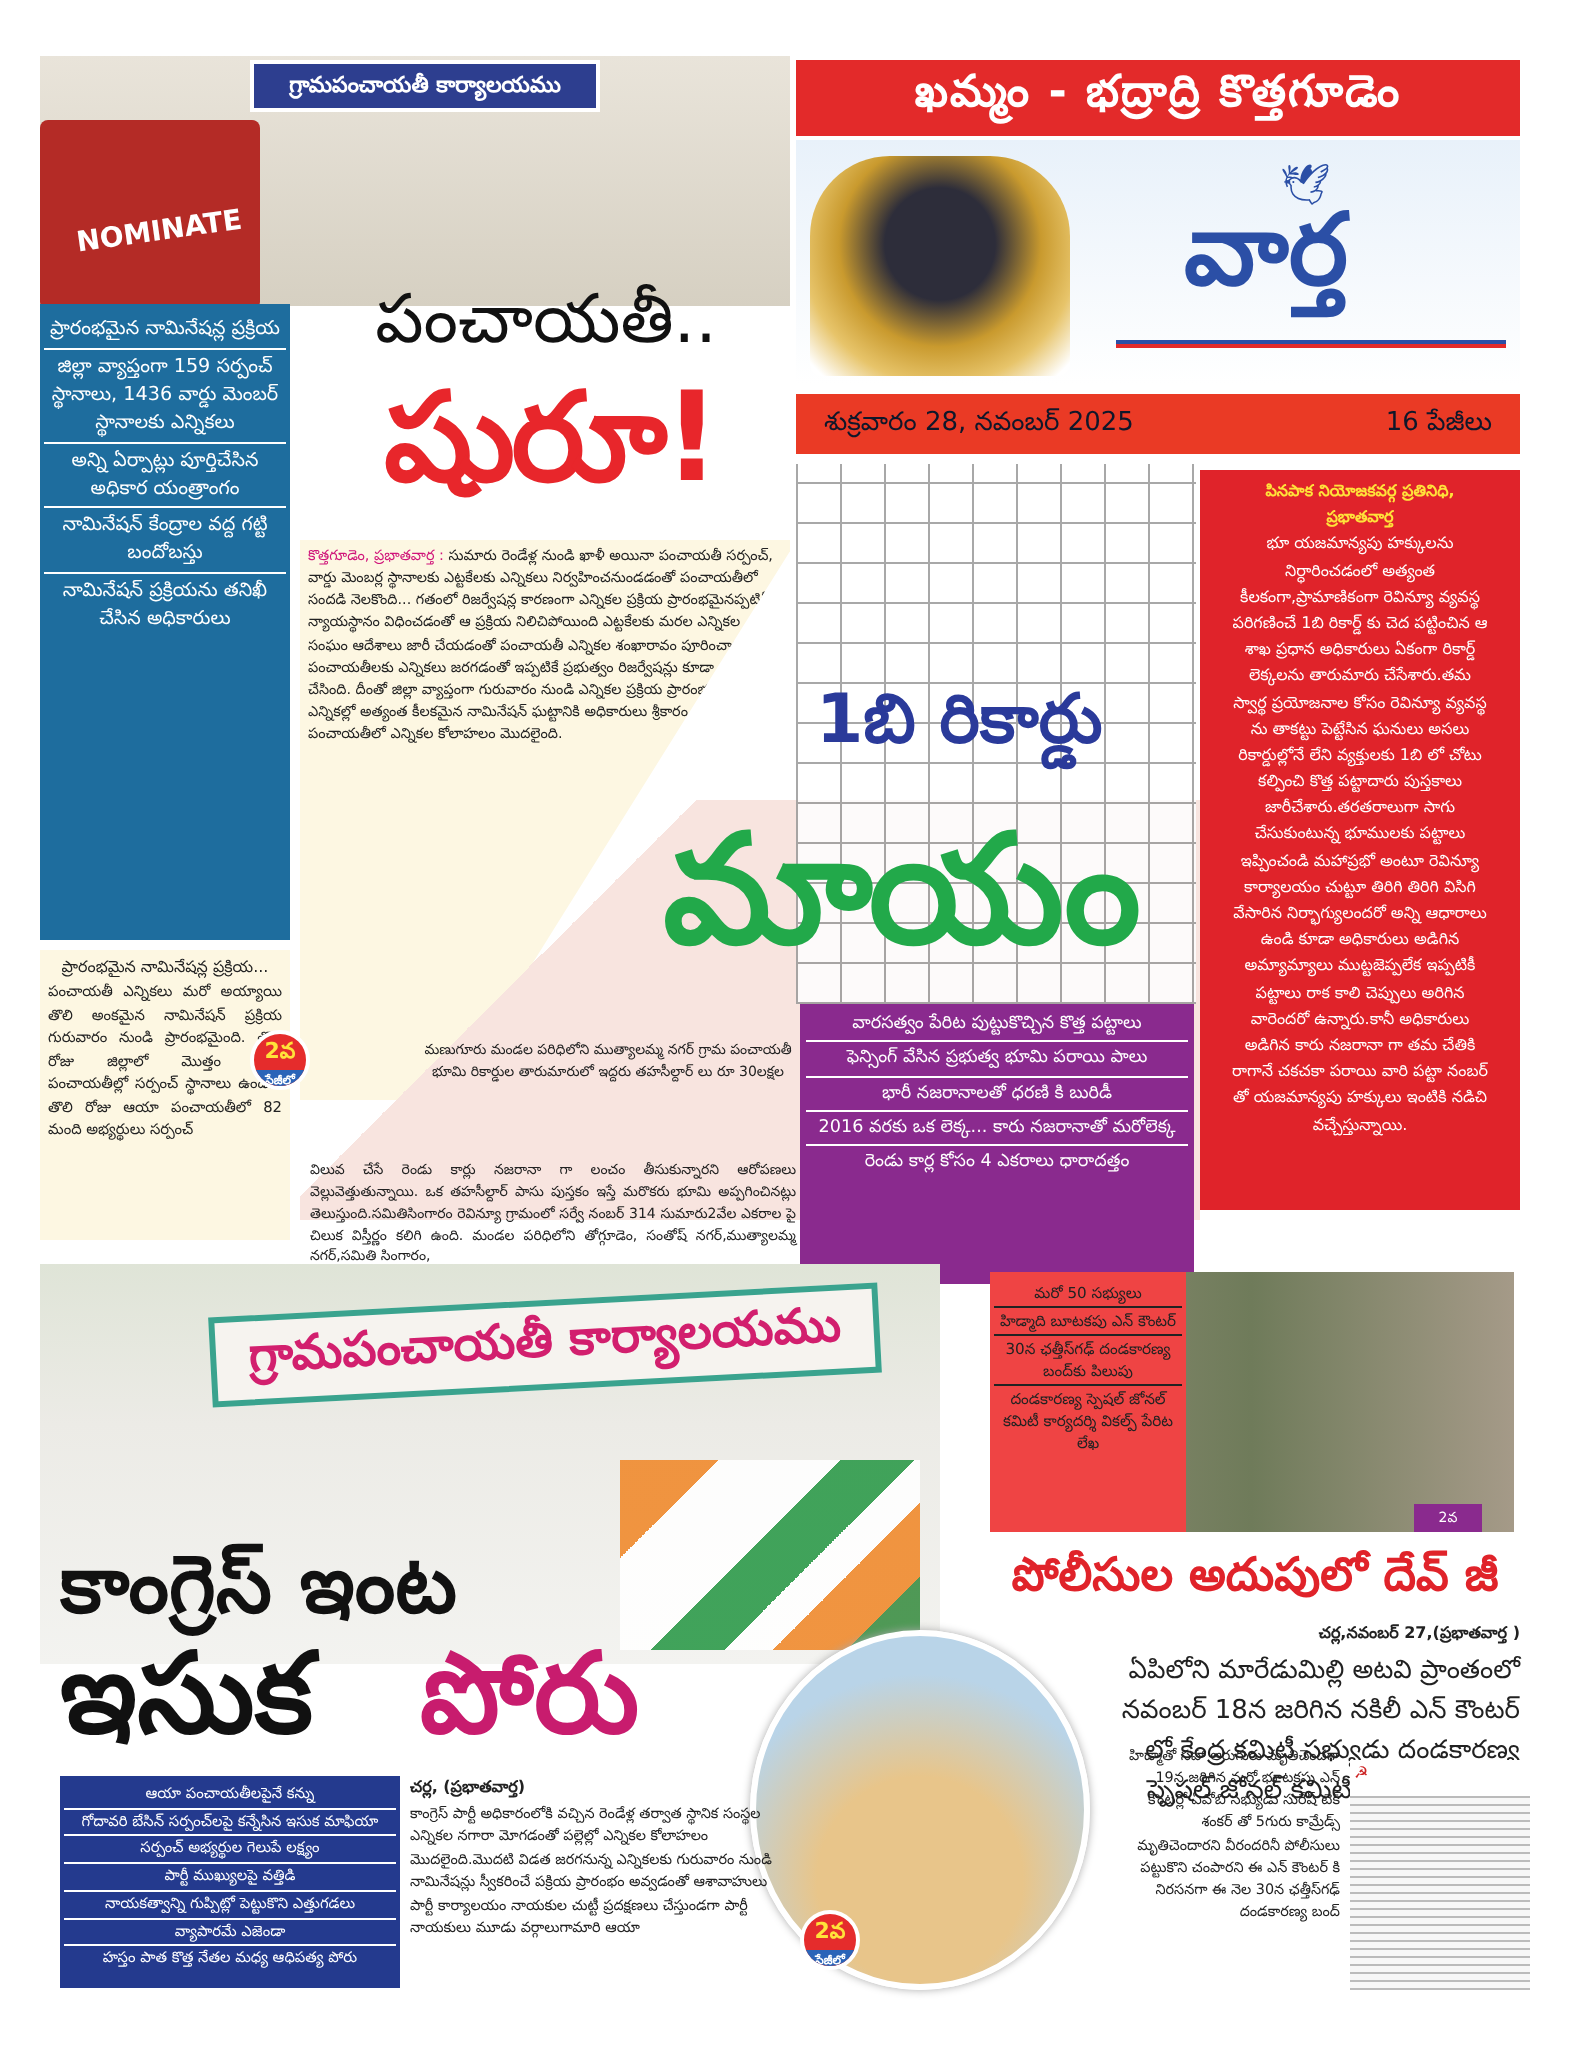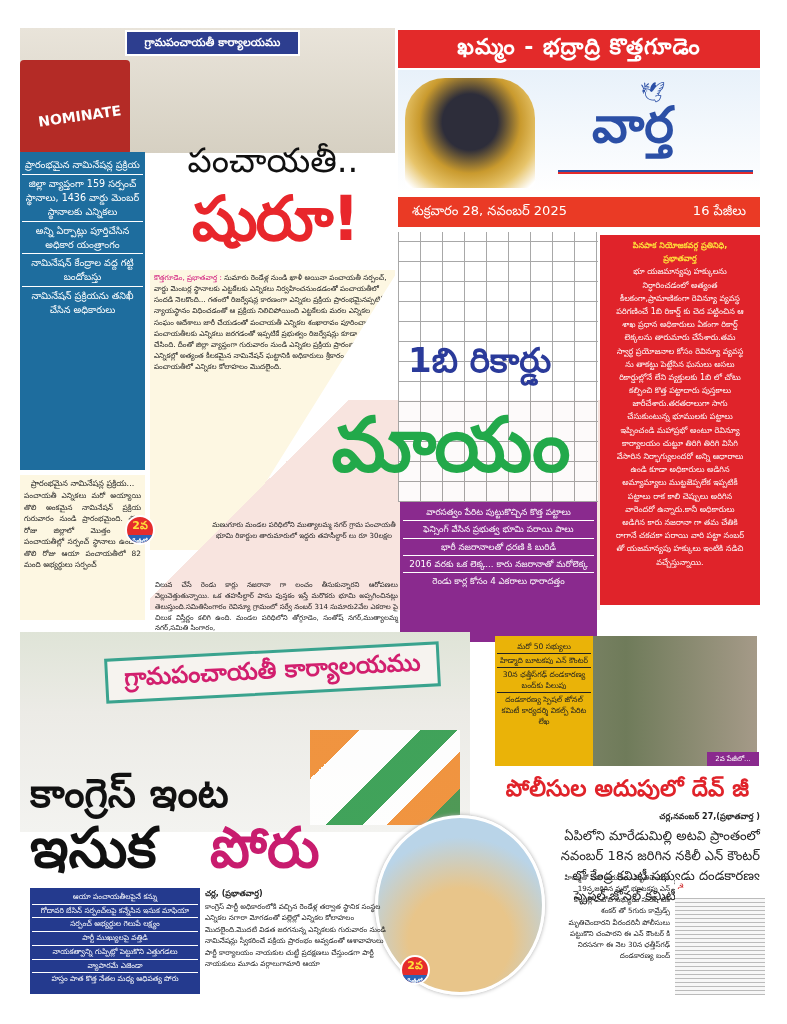--- a/index.html
+++ b/index.html
@@ -5,21 +5,21 @@
 *{box-sizing:border-box;margin:0;padding:0}
 body{width:787px;height:1024px;background:#fff;position:relative;overflow:hidden;font-family:"DejaVu Sans",sans-serif;color:#222}
 .abs{position:absolute}
 
 .mast-top{left:398px;top:30px;width:362px;height:38px;background:#e32a2a;color:#fff;font-weight:bold;font-size:22px;display:flex;align-items:center;justify-content:center;letter-spacing:1px}
 .mast-mid{left:398px;top:70px;width:362px;height:122px;background:linear-gradient(180deg,#e8f1fa,#fff)}
 .deity{left:405px;top:78px;width:130px;height:110px;background:radial-gradient(ellipse at 50% 40%,#2d2d3a 30%,#c99a2e 55%,#e7c46a 75%,#fff 95%);border-radius:40px 40px 6px 6px}
 .logo{left:533px;top:80px;width:200px;height:90px;color:#2b4fa6;font-size:50px;font-weight:bold;text-align:center;line-height:90px;font-family:"DejaVu Sans",sans-serif}
 .logo-line{left:558px;top:170px;width:195px;height:4px;background:#2b4fa6;border-bottom:2px solid #e32a2a}
 .bird{left:640px;top:80px;color:#2b4fa6;font-size:20px}
-.datebar{left:398px;top:197px;width:362px;height:30px;background:#ea3a25;color:#ffffff;font-size:13px;display:flex;align-items:center;justify-content:space-between;padding:0 14px}
+.datebar{left:398px;top:197px;width:362px;height:30px;background:#ea3a25;color:#0f172a;font-size:13px;display:flex;align-items:center;justify-content:space-between;padding:0 14px}
 
 .photo1{left:20px;top:28px;width:375px;height:125px;background:linear-gradient(180deg,#e9e4da,#d6d0c2);overflow:hidden}
 .sign1{left:125px;top:30px;width:175px;height:26px;background:#2d3e8f;color:#fff;font-size:11px;font-weight:bold;display:flex;align-items:center;justify-content:center;border:2px solid #fff}
 .ballot{left:20px;top:60px;width:110px;height:95px;background:#b42b26;border-radius:4px}
 .nominate{left:38px;top:108px;color:#fff;font-weight:bold;font-size:14px;transform:rotate(-8deg)}
 .bluebox{left:20px;top:152px;width:125px;height:318px;background:#1e6d9e;color:#fff;font-size:9.6px;text-align:center;padding:4px 2px;line-height:1.45}
 .bluebox .item{padding:2px 0;border-bottom:1px solid #fff}
 .bluebox .item:last-child{border-bottom:none}
 .head-pan{left:148px;top:140px;width:250px;font-size:34px;font-weight:normal;color:#111;text-align:center}
 .head-shuru{left:150px;top:182px;width:250px;font-size:62px;font-weight:bold;color:#e8262b;text-align:center;letter-spacing:-2px}
@@ -49,24 +49,24 @@
 .head-isuka{left:30px;top:815px;font-size:56px;font-weight:bold;color:#111}
 .head-poru{left:210px;top:815px;font-size:56px;font-weight:bold;color:#c81c6e}
 .circle{left:375px;top:815px;width:170px;height:180px;border-radius:50%;background:radial-gradient(circle at 50% 70%,#e8c58a 35%,#b9d4e8 70%);border:3px solid #fff;box-shadow:0 0 4px #aaa}
 .navybox{left:30px;top:888px;width:170px;height:106px;background:#243a8e;color:#fff;font-size:7.4px;text-align:center;padding:3px 2px;line-height:1.45}
 .navybox .item{padding:1px 0;border-bottom:1px solid #fff}
 .navybox .item:last-child{border-bottom:none}
 .story3{left:205px;top:888px;width:190px;font-size:7.2px;line-height:1.6}
 .story3 .dl{font-weight:bold;font-size:8px}
 
 .photo3{left:495px;top:636px;width:262px;height:130px;background:linear-gradient(90deg,#8f8f76,#6f7b5a,#a59a88)}
-.yellowbox{left:495px;top:636px;width:98px;height:130px;background:#eab308;font-size:7.6px;text-align:center;padding:4px 2px;line-height:1.45;color:#222}
+.yellowbox{left:495px;top:636px;width:98px;height:130px;background:#ef4444;font-size:7.6px;text-align:center;padding:4px 2px;line-height:1.45;color:#222}
 .yellowbox .item{padding:1px 0;border-bottom:1px solid #222}
 .yellowbox .item:last-child{border-bottom:none}
-.tag2{left:707px;top:752px;width:52px;height:14px;background:#8a2a8e;color:#fff;font-size:7px;text-align:center;line-height:14px}
+.tag2{left:707px;top:752px;width:34px;height:14px;background:#8a2a8e;color:#fff;font-size:7px;text-align:center;line-height:14px}
 .head-police{left:495px;top:775px;width:265px;font-size:23px;font-weight:bold;color:#e0232a;text-align:center}
 .story4a{left:590px;top:812px;width:170px;font-size:8px;text-align:right;font-weight:bold}
 .story4{left:555px;top:826px;width:205px;font-size:13px;line-height:1.55;text-align:right}
 .story4c{left:560px;top:870px;width:110px;font-size:7.2px;line-height:1.55;text-align:right}
 .letter{left:675px;top:880px;width:90px;height:115px;background:#f7f7f7;background-image:repeating-linear-gradient(0deg,#bbb 0 1px,transparent 1px 4px)}
 .letter .hdr{background:#fff;height:18px;color:#c22;font-size:8px;padding:2px}
 </style>
 </head>
 <body>
 

